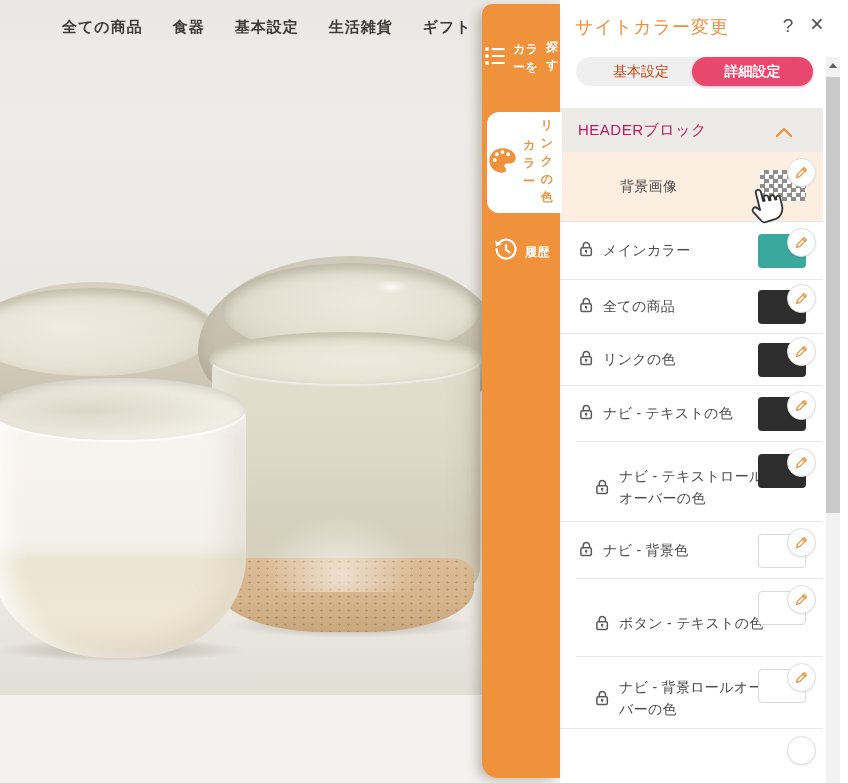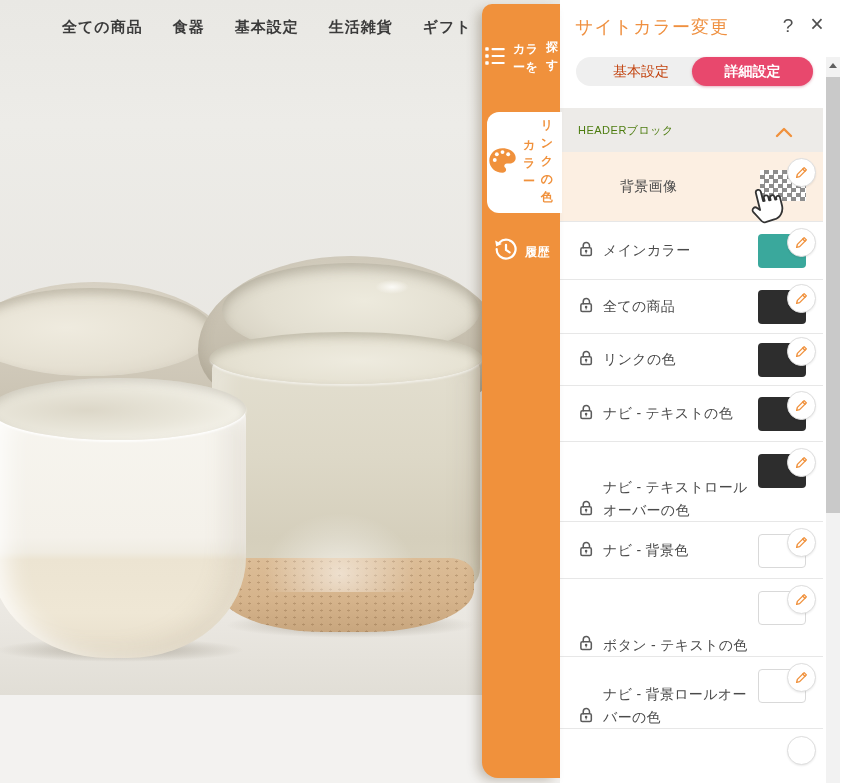--- a/index.html
+++ b/index.html
@@ -80,28 +80,28 @@
   .mode-toggle{position:absolute;left:16px;top:57px;width:237px;height:29px;background:#efefef;border-radius:15px;}
   .mode-basic{position:absolute;left:0;top:0;width:130px;height:29px;line-height:29px;text-align:center;
         font-size:14px;color:#c2410c;cursor:pointer;}
   .mode-detail{position:absolute;left:116px;top:0;width:121px;height:29px;line-height:29px;text-align:center;
         font-size:14px;font-weight:700;color:#fff;background:#e8486d;border-radius:15px;cursor:pointer;
         box-shadow:0 1px 3px rgba(180,30,70,.35);}
 
   .rows{position:absolute;left:0;top:108px;width:263px;}
   .section-bar{position:relative;height:44px;background:#edebe8;display:flex;align-items:center;
         padding-left:18px;box-sizing:border-box;}
-  .section-title{font-size:11px;color:#4d7c0f;letter-spacing:.5px;}
+  .section-title{font-size:15px;color:#be185d;letter-spacing:.5px;}
   .chevron-btn{position:absolute;right:30px;top:16px;width:18px;height:12px;cursor:pointer;}
 
   .row{position:relative;box-sizing:border-box;background:#fff;display:flex;align-items:center;
         padding-left:18px;overflow:visible;}
   .row.lined{border-top:1px solid #e7e7e7;}
   .row.highlight{background:#fcefe2;}
-  .row.twoline{align-items:flex-end;padding-top:11px;}
+  .row.twoline{align-items:center;padding-top:11px;margin-left:16px;}
   .row-label{font-size:14px;color:#4a4a4a;max-width:150px;line-height:1.6;letter-spacing:.3px;}
   .row.highlight .row-label{margin-left:42px;}
   .lock{flex:0 0 auto;margin-right:7px;margin-top:1px;}
   .row.twoline .lock{margin-top:3px;}
 
   .swatch-wrap{position:absolute;right:17px;width:48px;height:34px;}
   .color-swatch{position:absolute;left:0;top:0;width:48px;height:34px;border-radius:4px;box-sizing:border-box;cursor:pointer;}
   .color-swatch.white{border:1px solid #d9d9d9;}
   .checker{position:absolute;left:2px;top:0;width:46px;height:31px;cursor:pointer;
         background-image:conic-gradient(#8e8e8e 25%,#fff 0 50%,#8e8e8e 0 75%,#fff 0);

